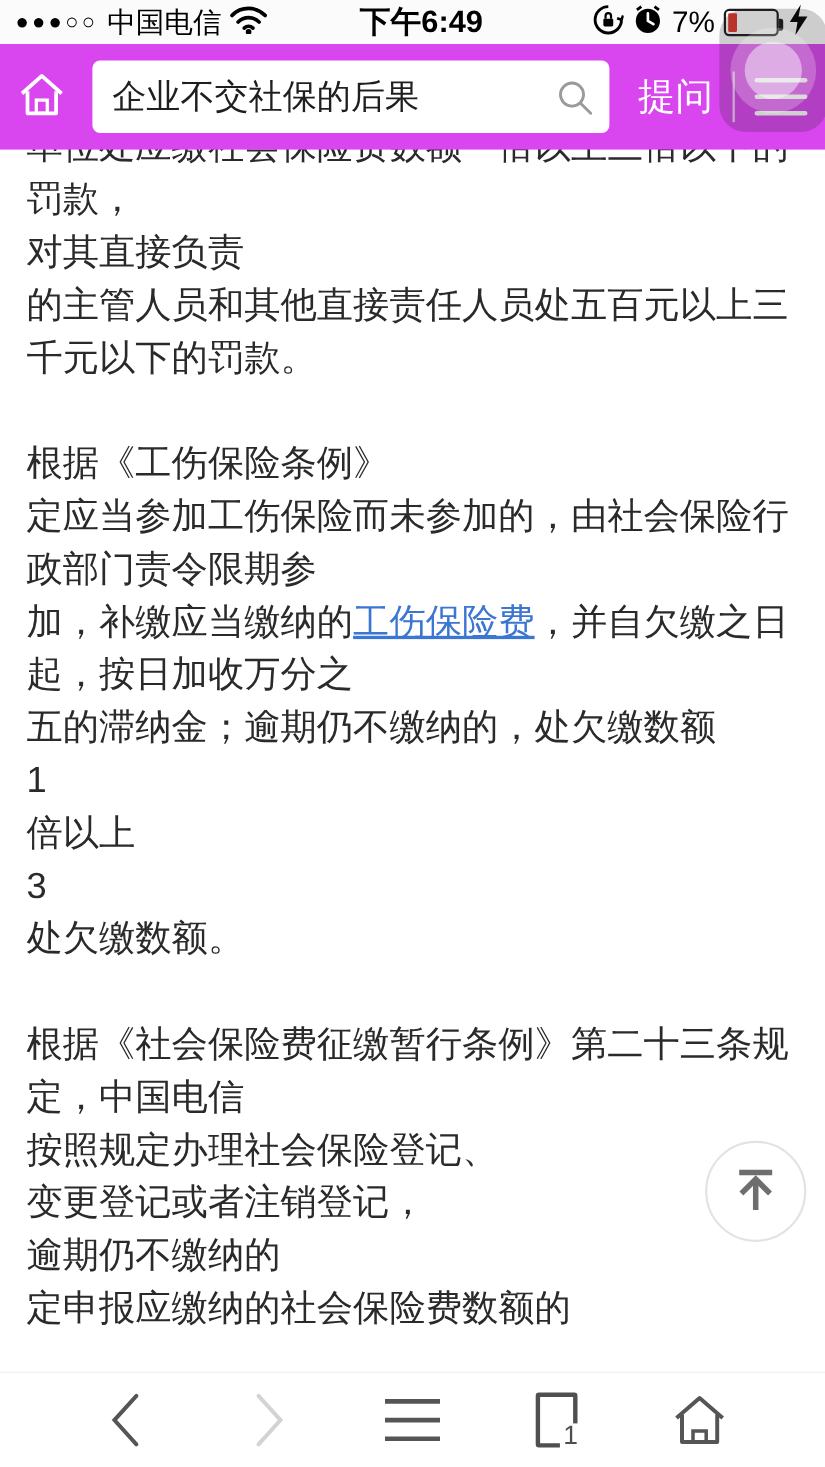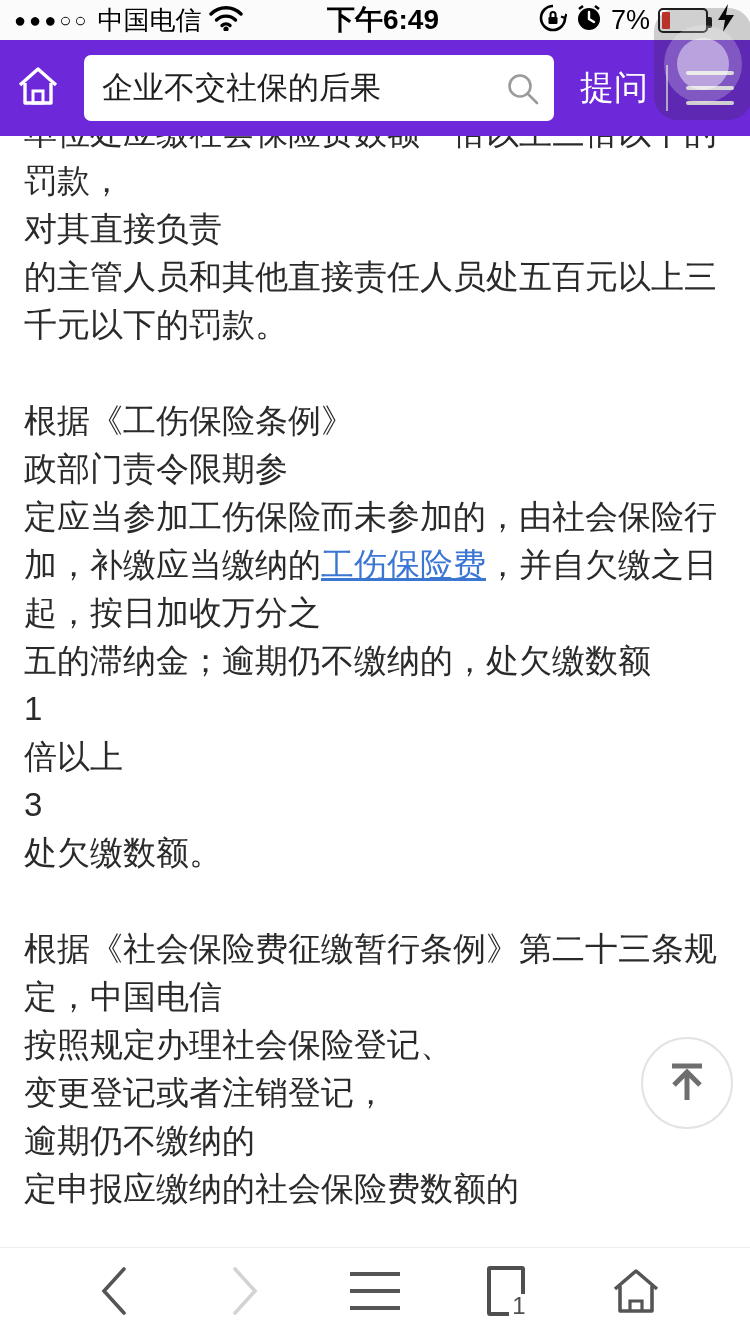--- a/index.html
+++ b/index.html
@@ -18,21 +18,21 @@
   .sb-left,.sb-right{display:flex;align-items:center;gap:8px;}
   .sb-dots{font-size:20px;letter-spacing:3px;color:#000;}
   .sb-carrier{font-size:26px;color:#000;}
   .sb-time{position:absolute;left:16px;right:0;text-align:center;font-size:28px;font-weight:700;pointer-events:none;}
   .sb-pct{font-size:27px;font-weight:400;}
   .battery{position:relative;width:50px;height:25px;border:2px solid #1c1c1c;border-radius:5px;box-sizing:border-box;background:#fff;}
   .battery .fill{position:absolute;left:2px;top:2px;bottom:2px;width:8px;background:#e0382c;border-radius:1px;}
   .battery .cap{position:absolute;right:-6px;top:7px;width:4px;height:11px;background:#1c1c1c;border-radius:0 2px 2px 0;}
   
   .navbar{
-    position:absolute;top:40px;left:0;width:750px;height:96px;background:#6d28d9;
+    position:absolute;top:40px;left:0;width:750px;height:96px;background:#d946ef;
     display:flex;align-items:center;box-sizing:border-box;padding:0 16px;z-index:20;
   }
   .searchbox{
     position:relative;margin-left:24px;width:472px;height:66px;background:#ffffff;
     border-radius:7px;display:flex;align-items:center;box-sizing:border-box;padding:0 52px 0 18px;
   }
   .searchbox .q{font-size:31px;color:#1f1f1f;white-space:nowrap;overflow:hidden;}
   .search-icon{position:absolute;right:14px;top:17px;}
   .ask{margin-left:26px;color:#ffffff;font-size:34px;white-space:nowrap;}
   .nav-divider{margin-left:18px;width:2px;height:46px;background:rgba(255,255,255,0.75);}
@@ -161,22 +161,22 @@
 
   <div class="content">
     <div>
         <div class="line"><span>单位处应缴社会保险费数额一倍以上三倍以下的</span></div>
         <div class="line"><span>罚款，</span></div>
         <div class="line"><span>对其直接负责</span></div>
         <div class="line"><span>的主管人员和其他直接责任人员处五百元以上三</span></div>
         <div class="line"><span>千元以下的罚款。</span></div>
         <div class="line"></div>
         <div class="line"><span>根据《工伤保险条例》</span></div>
+        <div class="line"><span>定应当参加工伤保险而未参加的，由社会保险行</span></div>
         <div class="line"><span>政部门责令限期参</span></div>
-        <div class="line"><span>定应当参加工伤保险而未参加的，由社会保险行</span></div>
         <div class="line"><span>加，补缴应当缴纳的</span><span class="link">工伤保险费</span><span>，并自欠缴之日</span></div>
         <div class="line"><span>起，按日加收万分之</span></div>
         <div class="line"><span>五的滞纳金；逾期仍不缴纳的，处欠缴数额</span></div>
         <div class="line"><span>1</span></div>
         <div class="line"><span>倍以上</span></div>
         <div class="line"><span>3</span></div>
         <div class="line"><span>处欠缴数额。</span></div>
         <div class="line"></div>
         <div class="line"><span>根据《社会保险费征缴暂行条例》第二十三条规</span></div>
         <div class="line"><span>定，中国电信</span></div>

